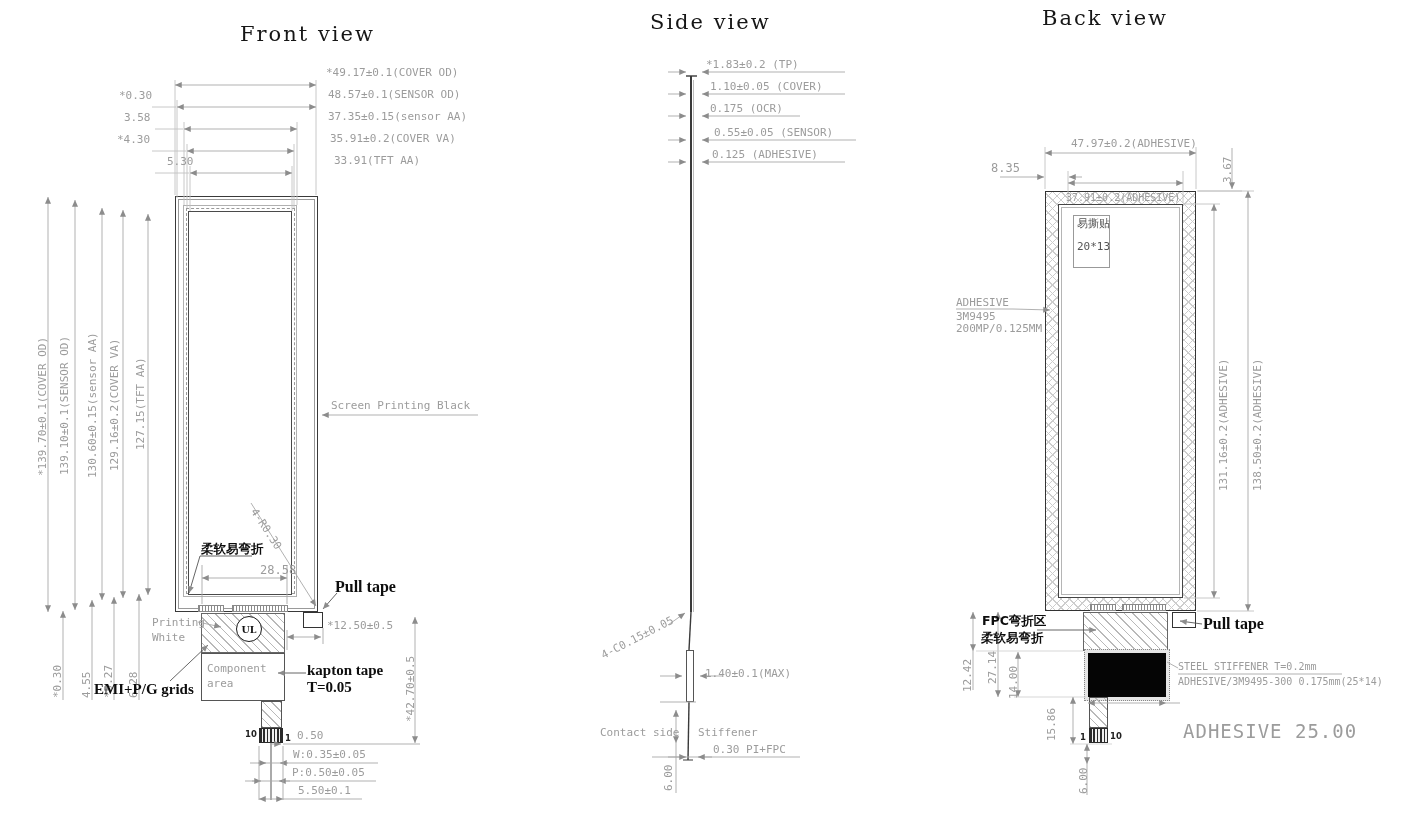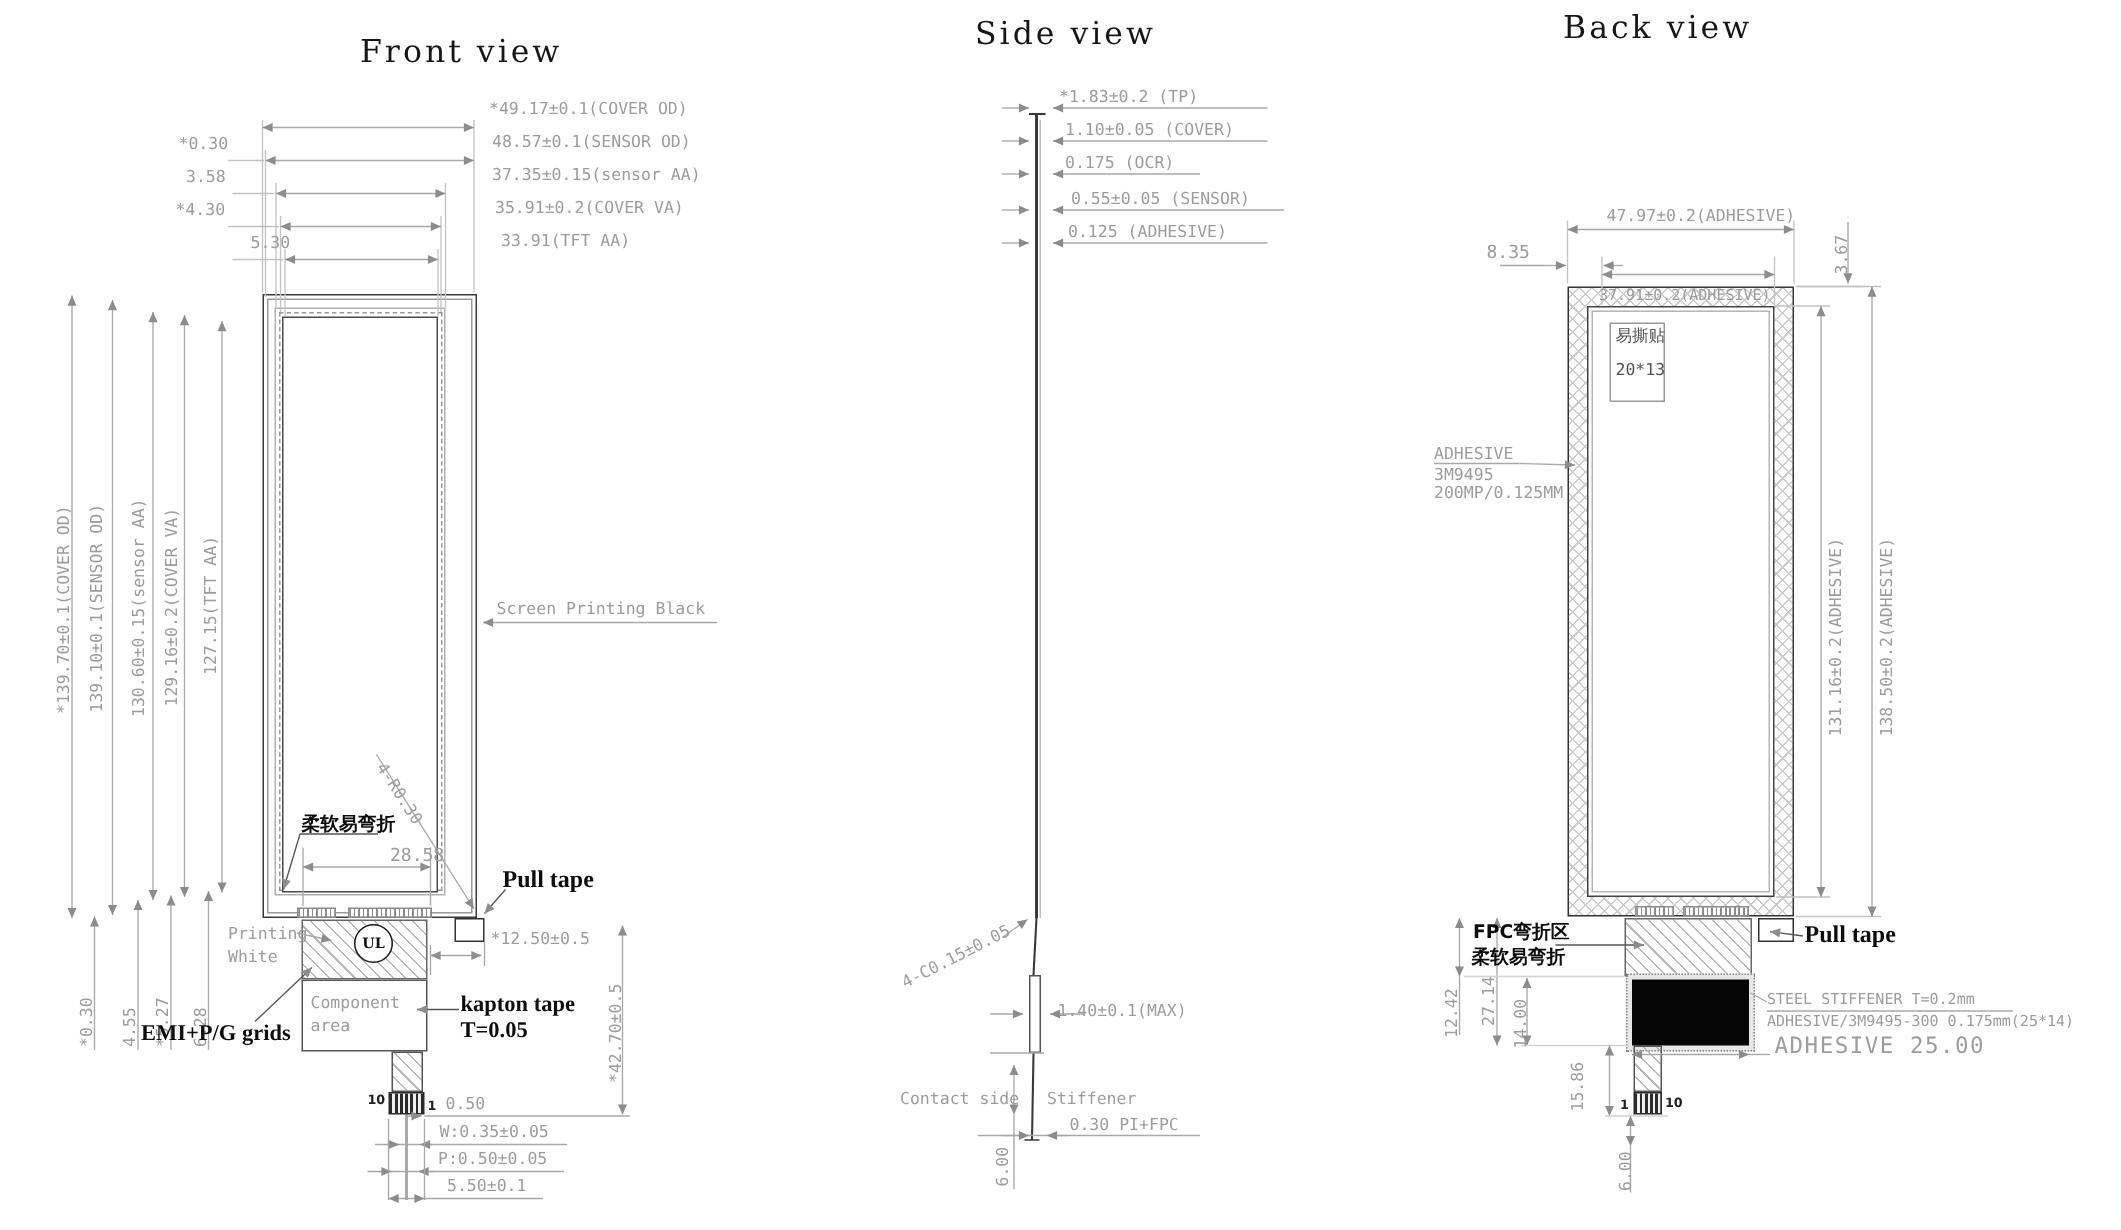--- a/index.html
+++ b/index.html
@@ -1,21 +1,21 @@
 <!DOCTYPE html>
 <html><head>
 <meta charset="utf-8">
 <style>
   html,body{margin:0;padding:0;background:#fff;}
   #canvas{position:relative;width:1414px;height:820px;background:#fff;overflow:hidden;
           font-family:"DejaVu Sans Mono",monospace;}
   .box{position:absolute;box-sizing:border-box;}
   .dim{position:absolute;font:11px "DejaVu Sans Mono",monospace;color:#9c9c9c;white-space:nowrap;z-index:10;}
   .s10{font-size:10px;}
-  .s14{font-size:15px;letter-spacing:1px;}
+  .s14{font-size:19px;letter-spacing:1px;margin-top:32px;}
   .v{transform:rotate(-90deg);transform-origin:0 0;}
   .blk{position:absolute;font:700 15px "Liberation Serif",serif;color:#0d0d0d;white-space:nowrap;z-index:10;}
   .blk16{font-size:16px;}
   .cjk{font-size:12.5px;font-family:"DejaVu Sans",sans-serif;}
   .title{position:absolute;font:21px "DejaVu Serif",serif;color:#161616;letter-spacing:2px;white-space:nowrap;z-index:10;}
   .pin{position:absolute;font:700 8.5px "DejaVu Sans",sans-serif;color:#222;z-index:10;}
   .gry{position:absolute;font:11px "DejaVu Sans Mono",monospace;color:#9c9c9c;white-space:nowrap;z-index:10;}
   .hatch45{background-image:repeating-linear-gradient(45deg,#b9b9b9 0 1px,transparent 1px 6px);}
   .xhatch{background-image:repeating-linear-gradient(45deg,#cdcdcd 0 1px,transparent 1px 6px),
                            repeating-linear-gradient(-45deg,#cdcdcd 0 1px,transparent 1px 6px);}

